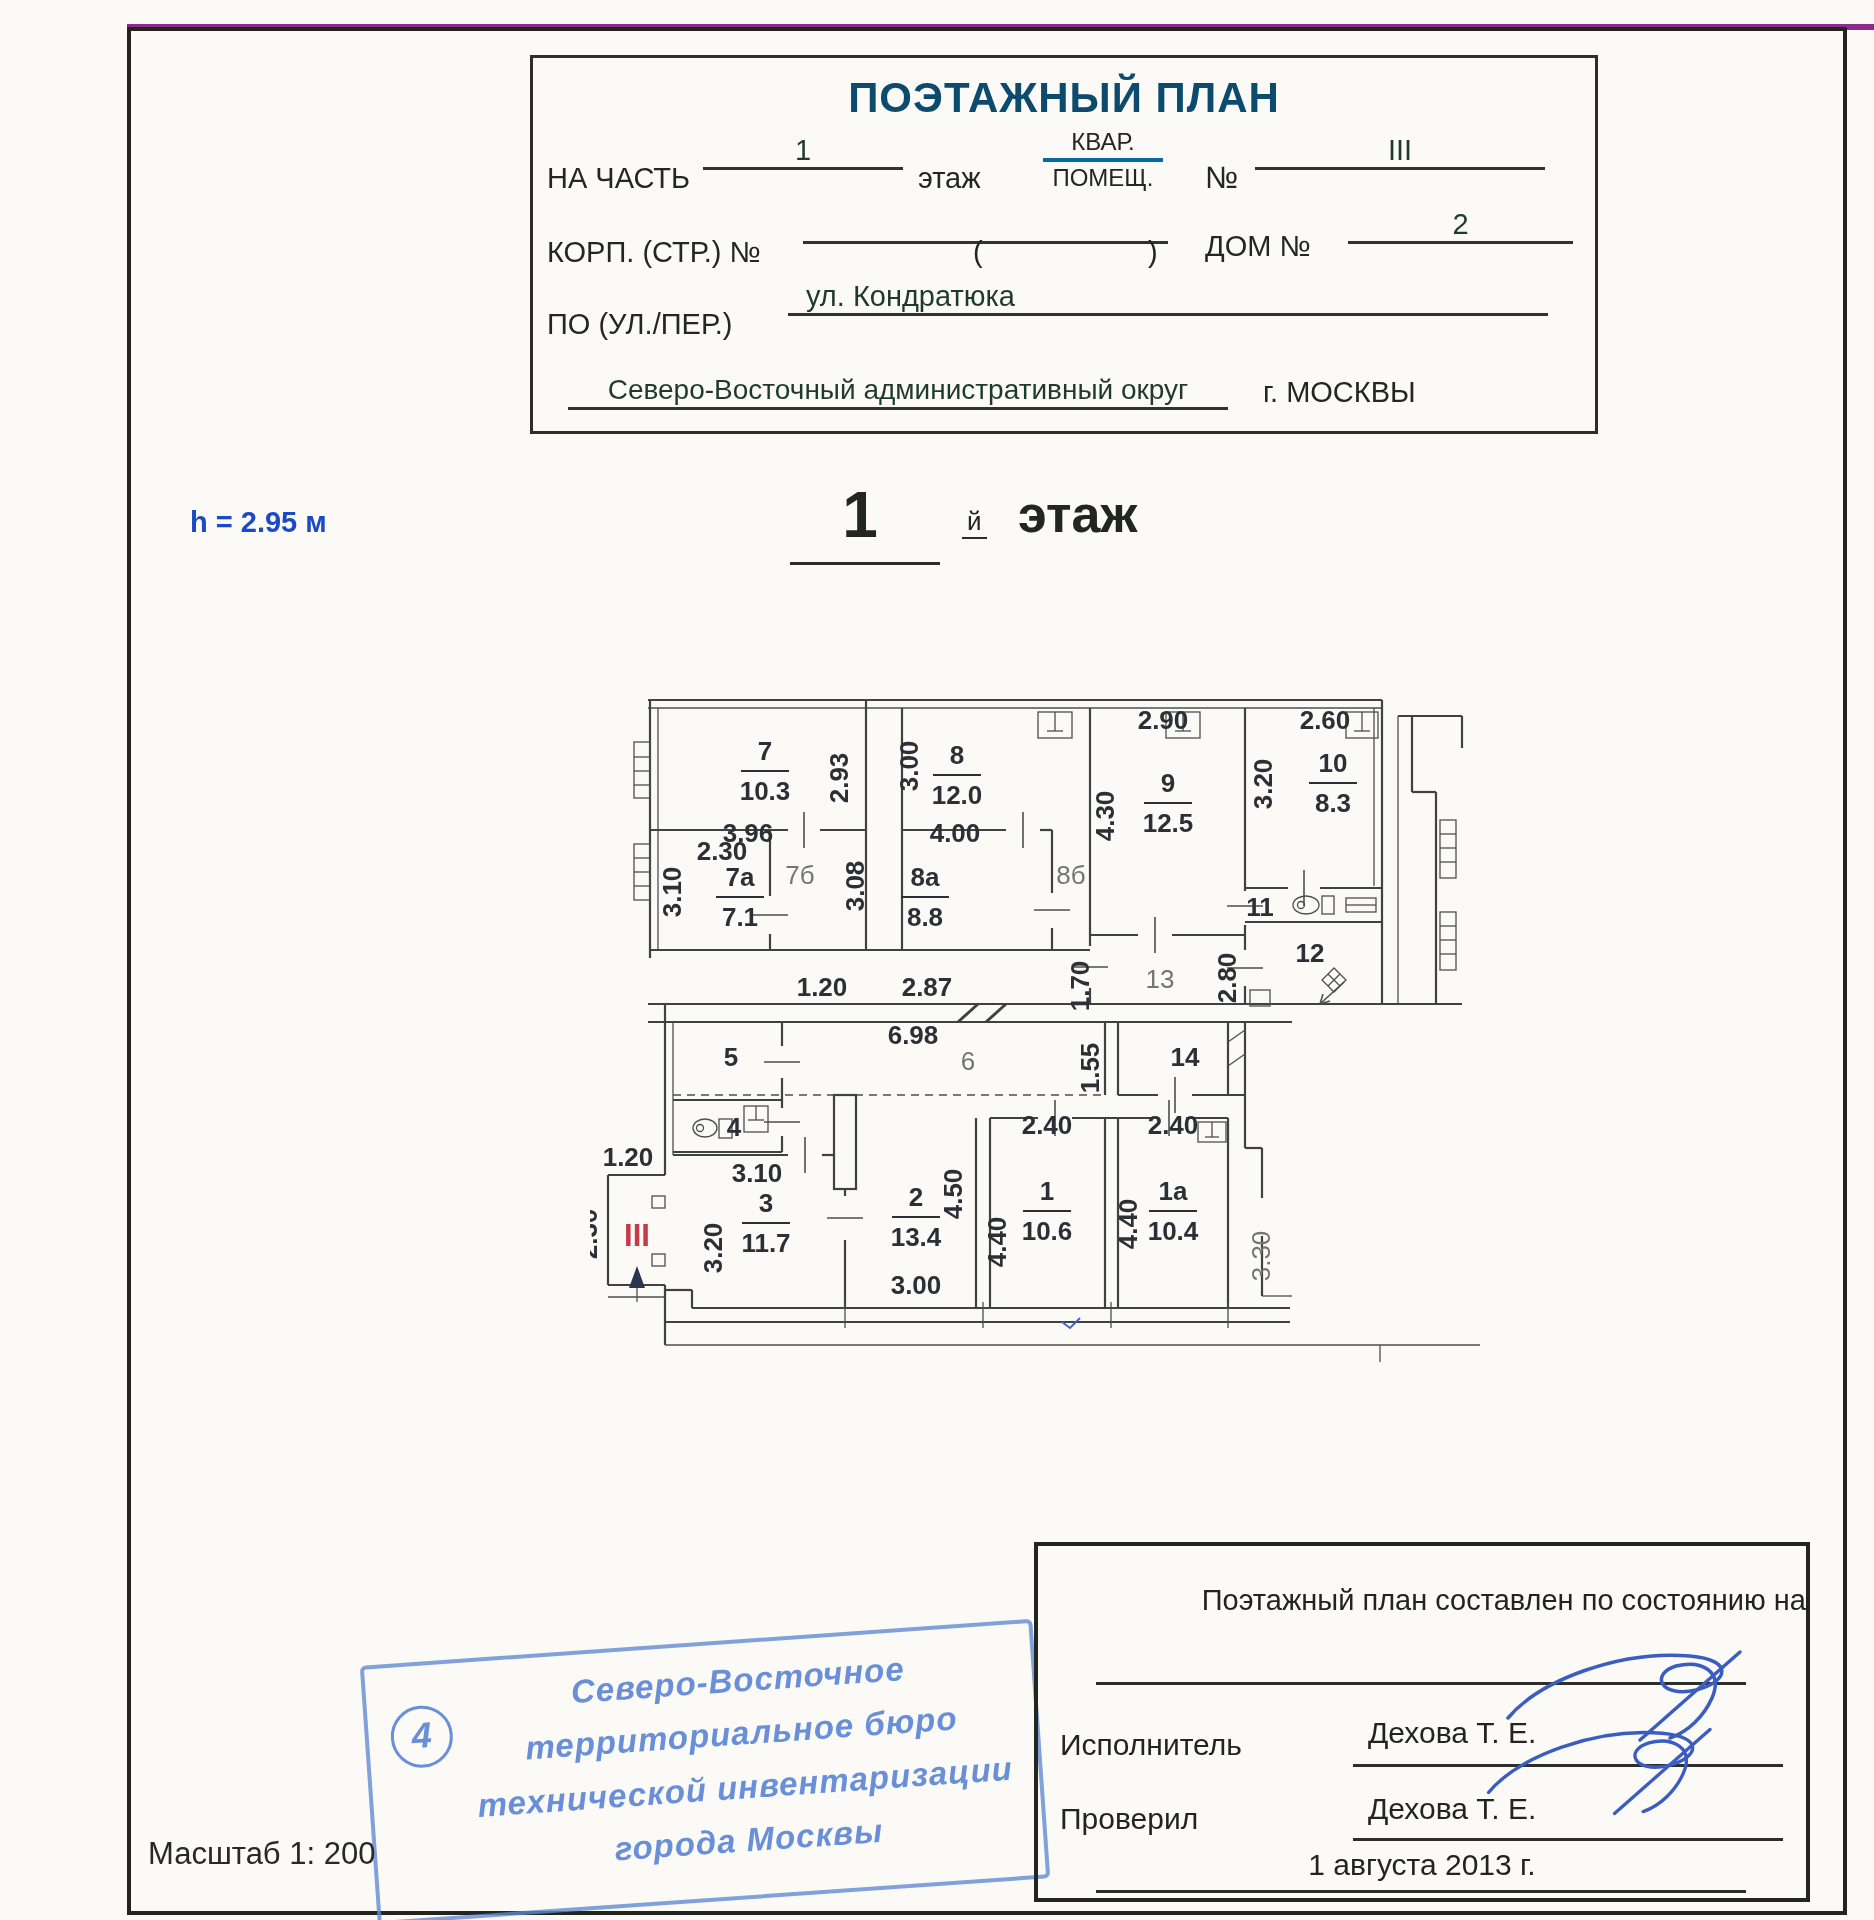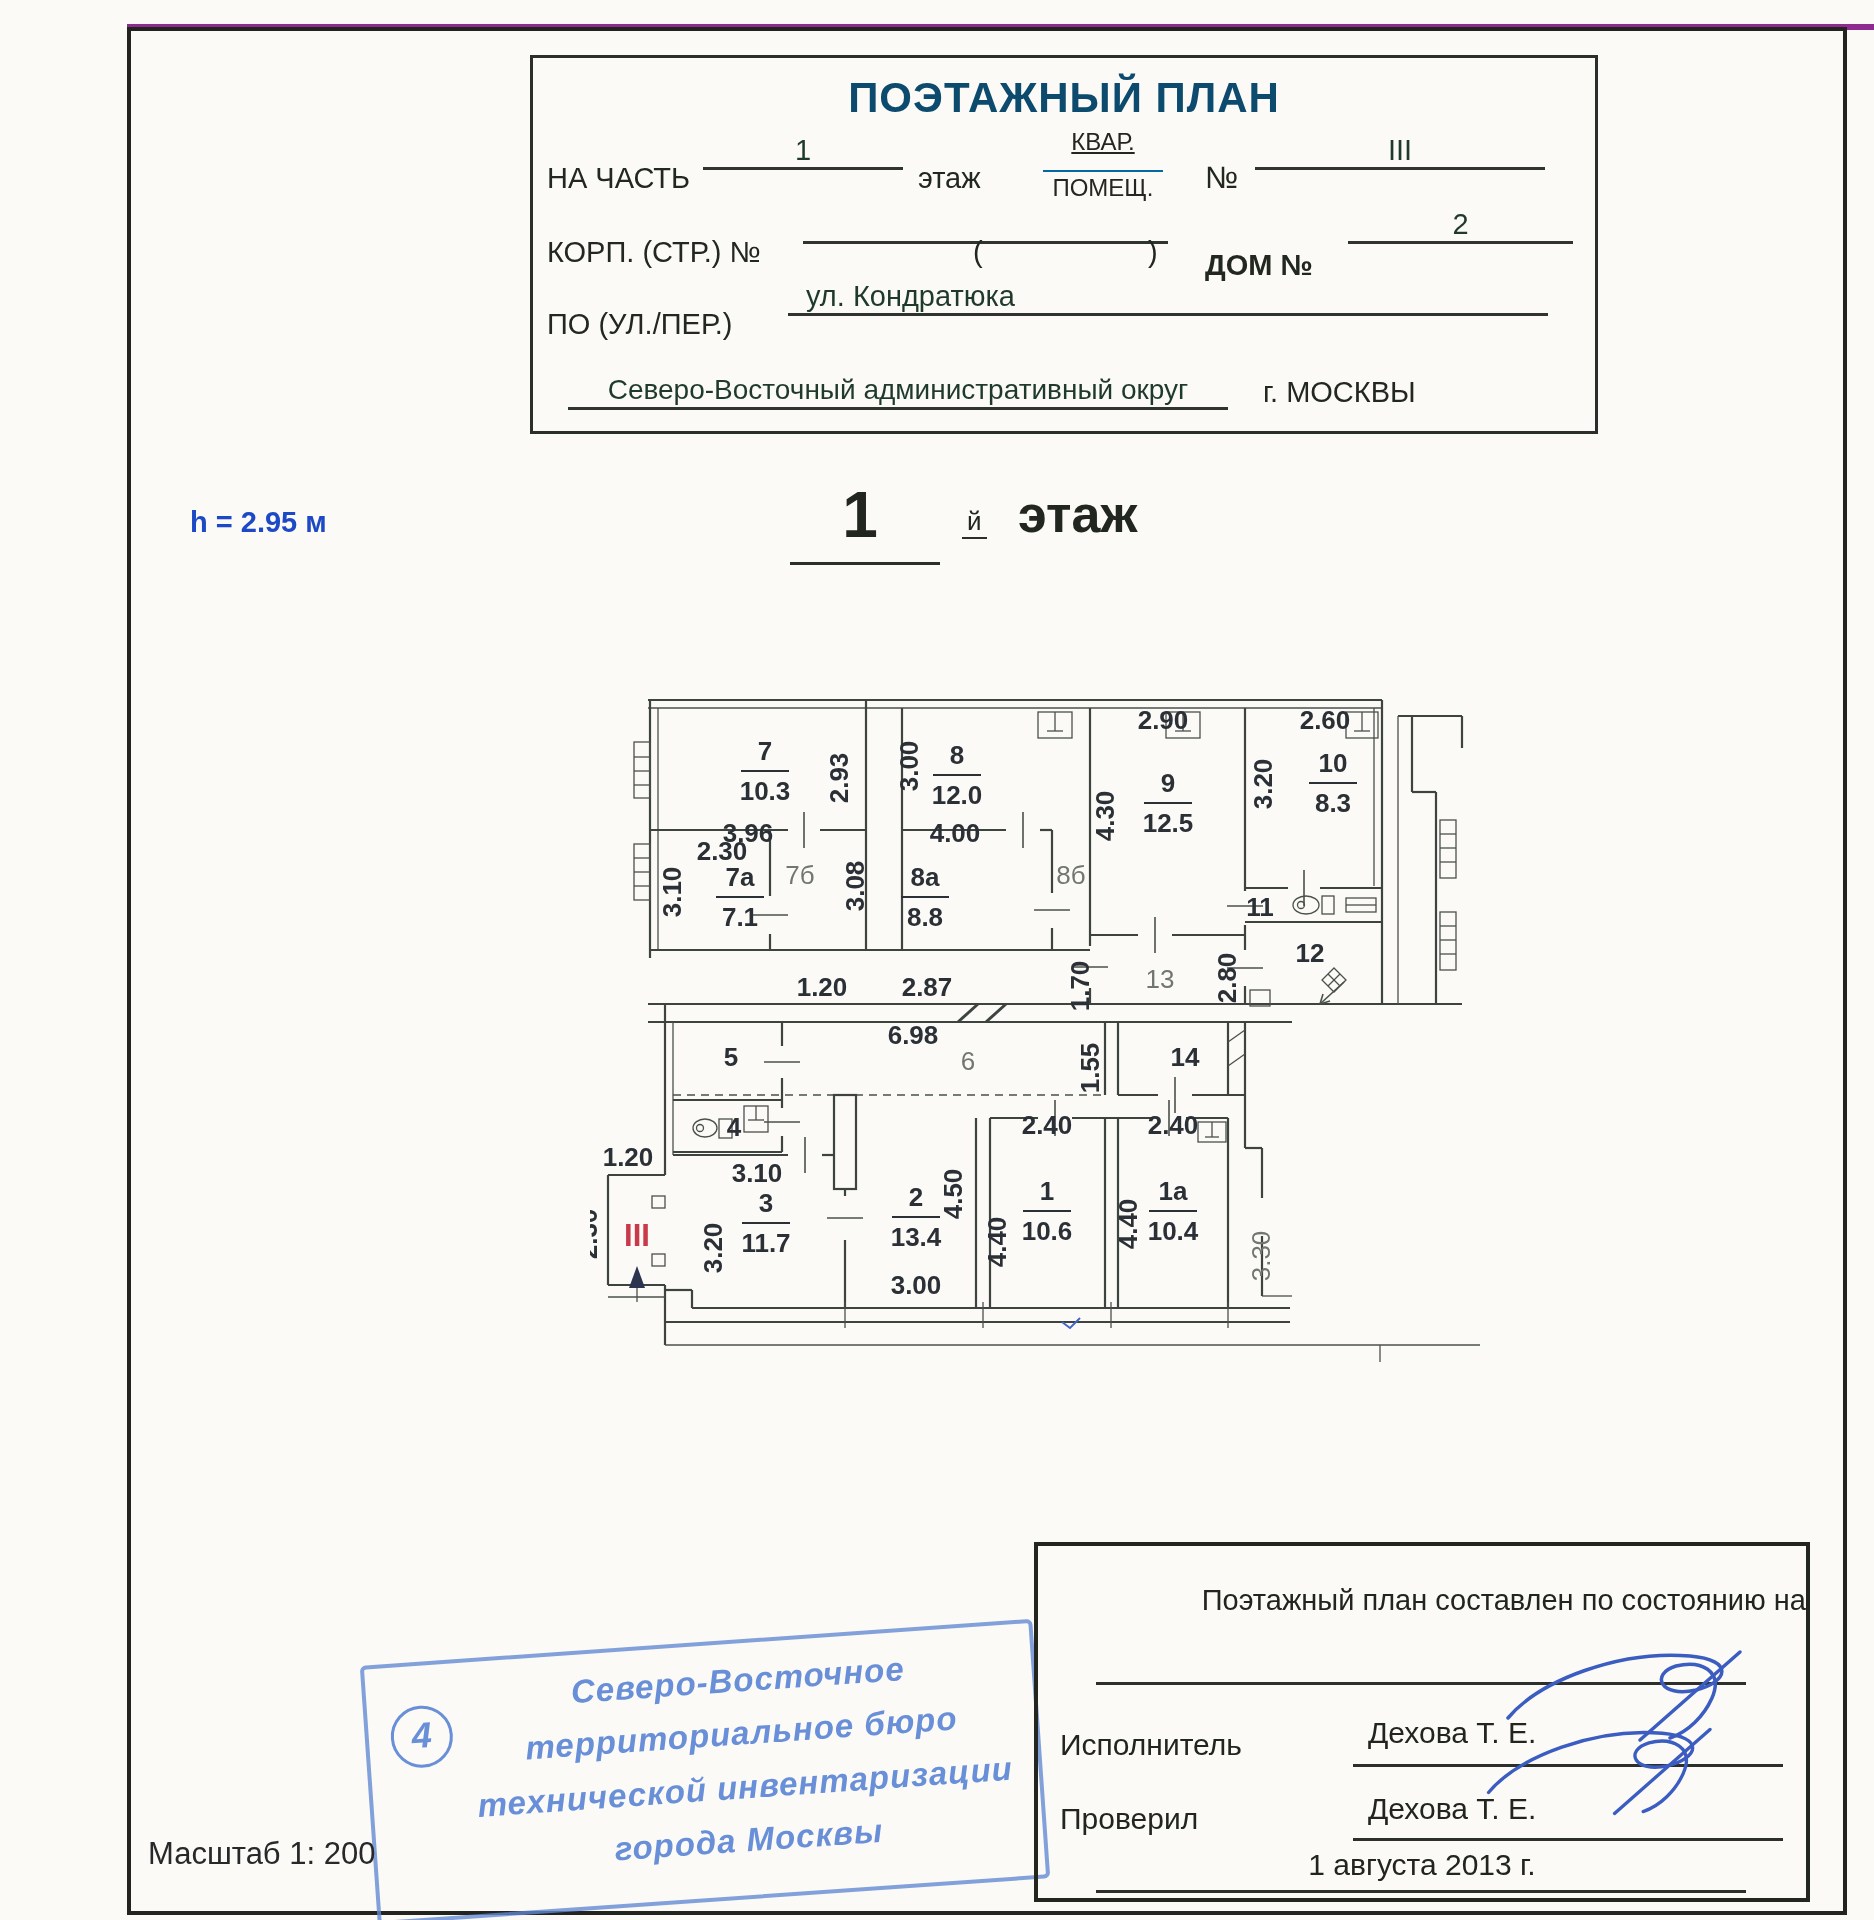--- a/index.html
+++ b/index.html
@@ -14,21 +14,21 @@
   #purple-line{left:127px;top:24px;width:1747px;height:6px;background:#8f2b90;}
   #page-frame{left:127px;top:27px;width:1712px;height:1880px;border:4px solid #23241f;background:transparent;}
   
   #header-box{left:530px;top:55px;width:1062px;height:373px;border:3px solid #2b2e2a;}
   #header-title{left:0;top:16px;width:100%;text-align:center;font-size:42px;font-weight:bold;letter-spacing:1px;color:#0c4a6e;}
   .hlabel{font-size:29px;color:#22281f;white-space:nowrap;text-align:center;}
   .hval{font-size:29px;color:#1f3a2a;}
   .uline{border-bottom:3px solid #30342e;height:40px;box-sizing:border-box;text-align:center;}
   .uline .hval{line-height:40px;}
   #frac{left:510px;top:70px;width:120px;text-align:center;}
-  #frac .top{display:block;font-size:24px;border-bottom:2px solid #0369a1;padding-bottom:14px;text-decoration:underline;}
+  #frac .top{display:block;font-size:24px;border-bottom:4px solid #0369a1;padding-bottom:2px;}
   #frac .bot{display:block;font-size:24px;padding-top:2px;}
   
   #floor-number{left:800px;top:478px;width:120px;text-align:center;font-size:64px;font-weight:bold;color:#21261f;}
   #floor-number-line{left:790px;top:562px;width:150px;border-top:3px solid #2b2e2a;}
   #floor-suffix{left:962px;top:506px;font-size:26px;border-bottom:2px solid #2b2e2a;padding:0 5px;color:#21261f;}
   #floor-word{left:1018px;top:484px;font-size:52px;font-weight:bold;color:#21261f;}
   #height-note{left:190px;top:506px;font-size:29px;font-weight:bold;color:#1c49c5;}
   
   #plan-svg{left:590px;top:682px;}
   .w{stroke:#3d433f;stroke-width:2.2;fill:none;}
@@ -86,21 +86,21 @@
   <div class="abs hlabel" style="left:672px;top:102px;font-size:31px;">№</div>
   <div class="abs uline" style="left:722px;top:72px;width:290px;">
     <span class="hval">III</span>
   </div>
 
   <div class="abs hlabel" style="left:14px;top:178px;">КОРП. (СТР.) №</div>
   <div class="abs uline" style="left:270px;top:146px;width:365px;">
     <span class="abs hlabel" style="left:170px;top:32px;">(</span>
     <span class="abs hlabel" style="left:345px;top:32px;">)</span>
   </div>
-  <div class="abs hlabel" style="left:672px;top:191px;font-weight:bold;">ДОМ №</div>
+  <div class="abs hlabel" style="left:672px;top:172px;">ДОМ №</div>
   <div class="abs uline" style="left:815px;top:146px;width:225px;">
     <span class="hval">2</span>
   </div>
 
   <div class="abs hlabel" style="left:14px;top:250px;">ПО (УЛ./ПЕР.)</div>
   <div class="abs uline" style="left:255px;top:218px;width:760px;text-align:left;">
     <span class="hval" style="line-height:40px;padding-left:18px;">ул. Кондратюка</span>
   </div>
 
   <div class="abs uline" style="left:35px;top:312px;width:660px;">

